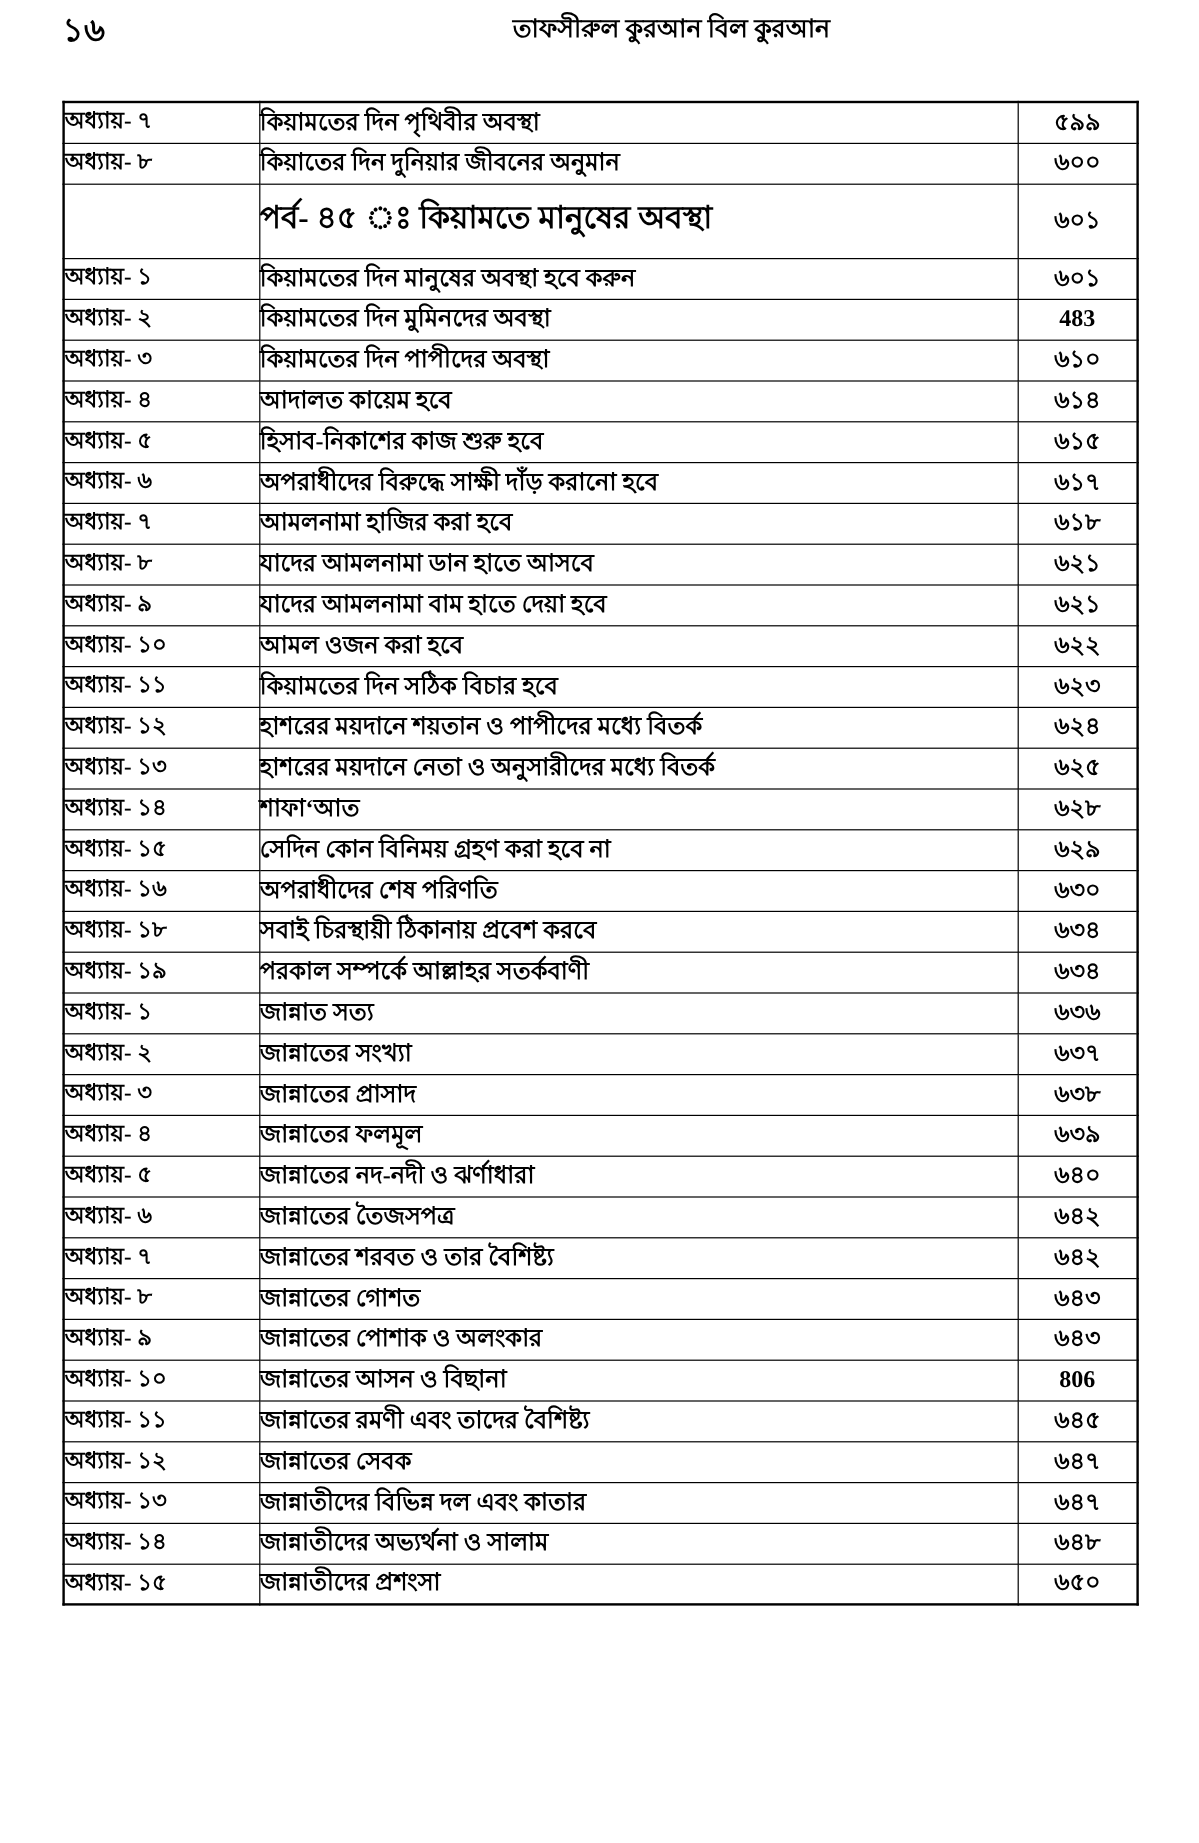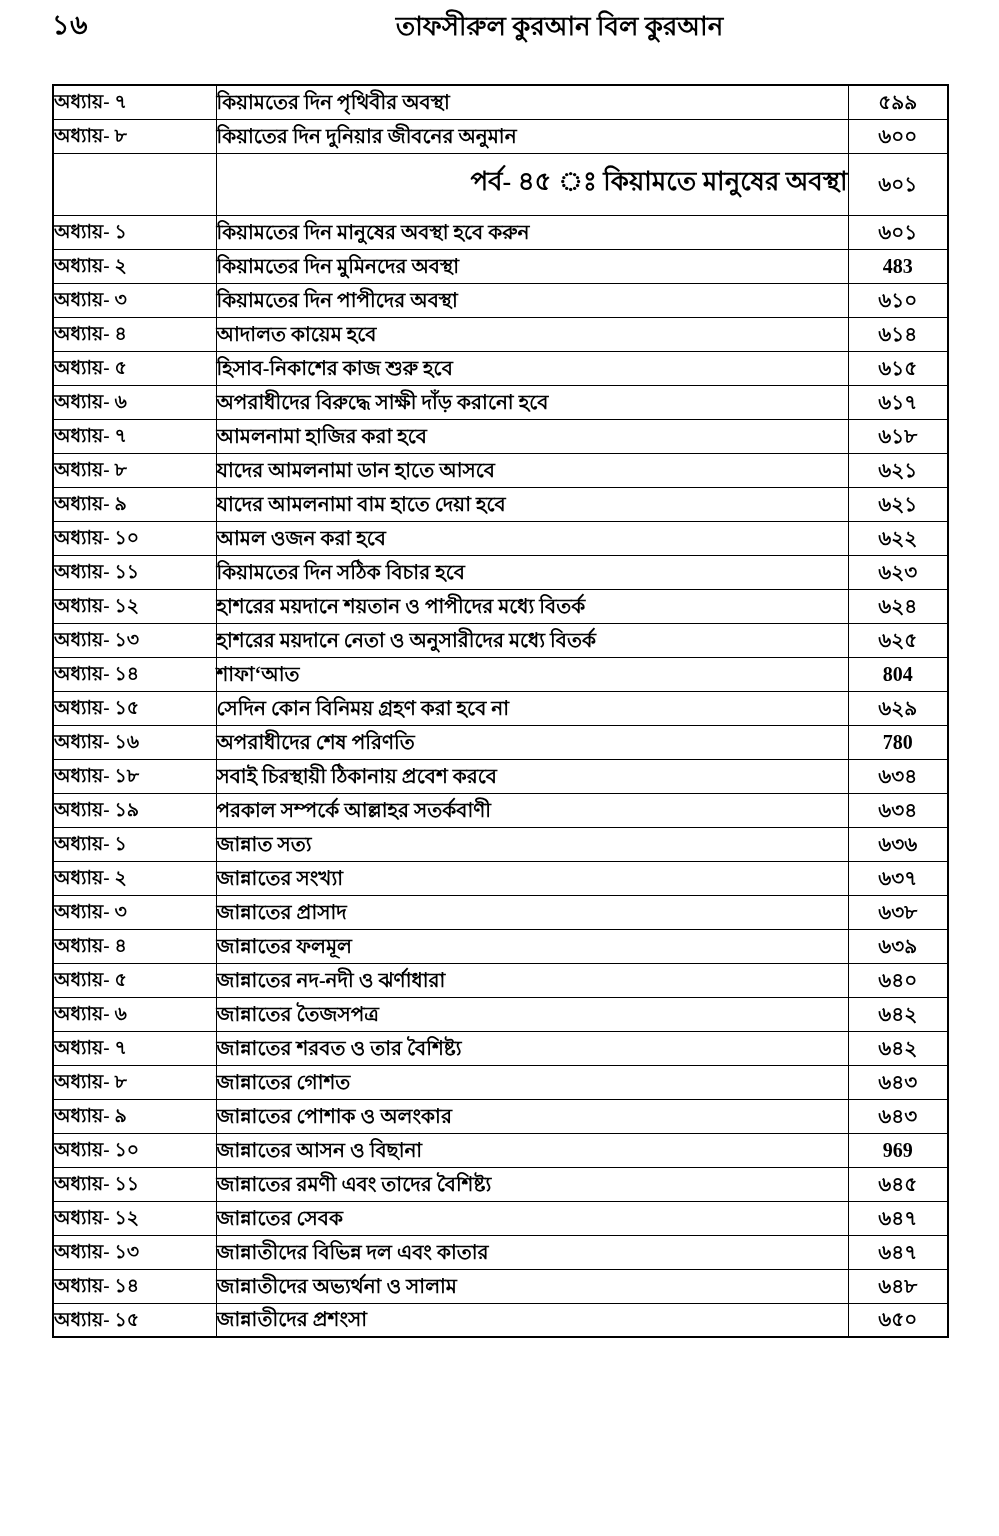--- a/index.html
+++ b/index.html
@@ -40,21 +40,21 @@
     font-weight: 700;
     letter-spacing: 0.5px;
     line-height: 1;
   }
   .book-title {
     position: absolute;
     left: 0;
     right: 0;
     top: 14px;
     text-align: center;
-    font-size: 26px;
+    font-size: 21px;
     font-weight: 700;
     line-height: 1;
     padding-left: 120px;
   }
 
   
   .toc-wrap {
     margin: 24px 52px 0 52px;
   }
   table.toc {
@@ -98,21 +98,21 @@
     margin-left: 20px;
   }
 
   
   tr.section td {
     height: 62px;
   }
   tr.section td.section-title {
     font-size: 26px;
     font-weight: 700;
-    text-align: right;
+    text-align: left;
     padding: 2px 0 6px 0;
     line-height: 1.1;
   }
   tr.section td.pageno {
     font-size: 20px;
   }
   tr.section td.chapter-blank {
     font-size: 19px;
   }
 </style>
@@ -210,31 +210,31 @@
             <td class="pageno">৬২৪</td>
           </tr>
           <tr class="entry">
             <td class="chapter">অধ্যায়- ১৩</td>
             <td class="title">হাশরের ময়দানে নেতা ও অনুসারীদের মধ্যে বিতর্ক</td>
             <td class="pageno">৬২৫</td>
           </tr>
           <tr class="entry">
             <td class="chapter">অধ্যায়- ১৪</td>
             <td class="title">শাফা‘আত</td>
-            <td class="pageno">804</td>
+            <td class="pageno">৬২৮</td>
           </tr>
           <tr class="entry">
             <td class="chapter">অধ্যায়- ১৫</td>
             <td class="title">সেদিন কোন বিনিময় গ্রহণ করা হবে না</td>
             <td class="pageno">৬২৯</td>
           </tr>
           <tr class="entry">
             <td class="chapter">অধ্যায়- ১৬</td>
             <td class="title">অপরাধীদের শেষ পরিণতি</td>
-            <td class="pageno">780</td>
+            <td class="pageno">৬৩০</td>
           </tr>
           <tr class="entry">
             <td class="chapter">অধ্যায়- ১৮</td>
             <td class="title">সবাই চিরস্থায়ী ঠিকানায় প্রবেশ করবে</td>
             <td class="pageno">৬৩৪</td>
           </tr>
           <tr class="entry">
             <td class="chapter">অধ্যায়- ১৯</td>
             <td class="title">পরকাল সম্পর্কে আল্লাহর সতর্কবাণী</td>
             <td class="pageno">৬৩৪</td>
@@ -280,21 +280,21 @@
             <td class="pageno">৬৪৩</td>
           </tr>
           <tr class="entry">
             <td class="chapter">অধ্যায়- ৯</td>
             <td class="title">জান্নাতের পোশাক ও অলংকার</td>
             <td class="pageno">৬৪৩</td>
           </tr>
           <tr class="entry">
             <td class="chapter">অধ্যায়- ১০</td>
             <td class="title">জান্নাতের আসন ও বিছানা</td>
-            <td class="pageno">969</td>
+            <td class="pageno">806</td>
           </tr>
           <tr class="entry">
             <td class="chapter">অধ্যায়- ১১</td>
             <td class="title">জান্নাতের রমণী এবং তাদের বৈশিষ্ট্য</td>
             <td class="pageno">৬৪৫</td>
           </tr>
           <tr class="entry">
             <td class="chapter">অধ্যায়- ১২</td>
             <td class="title">জান্নাতের সেবক</td>
             <td class="pageno">৬৪৭</td>

